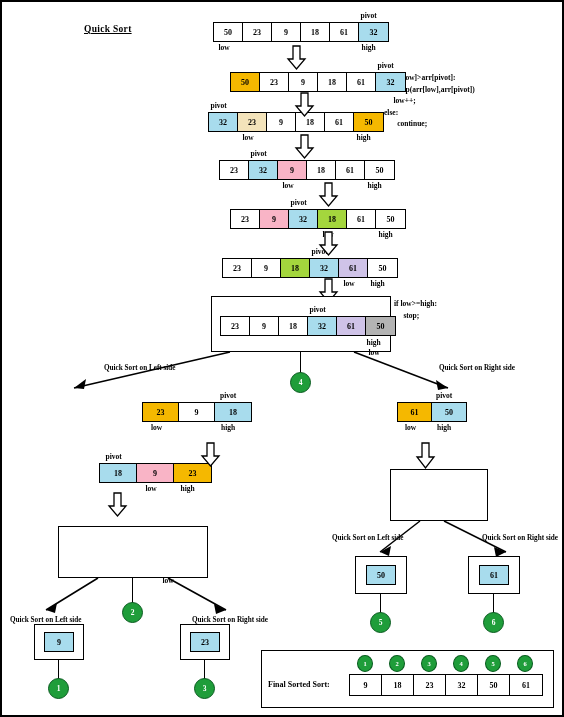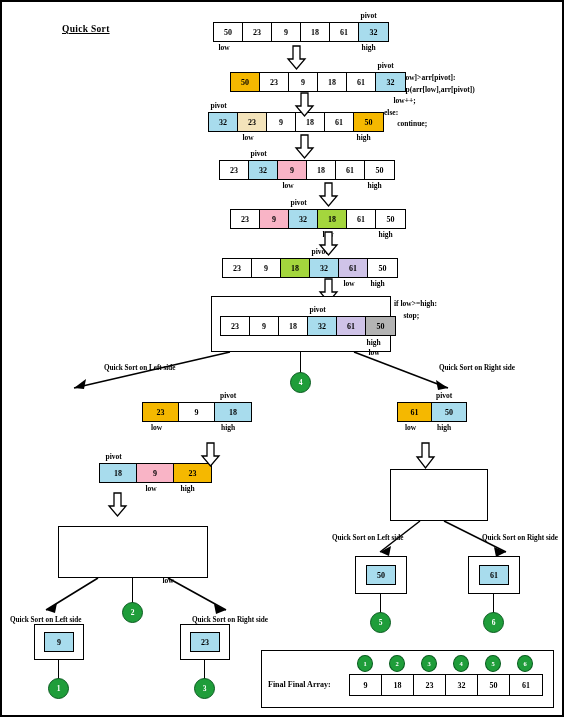--- a/index.html
+++ b/index.html
@@ -38,21 +38,21 @@
   svg{display:block;overflow:visible;}
   .blockarrow{fill:#fff;stroke:#000;stroke-width:1.3;}
   .diagarrow{stroke:#000;stroke-width:1.5;fill:none;}
   .diaghead{fill:#000;}
 </style>
 </head>
 <body>
 
 <div id="root">
 
-  <div class="abs title" style="left:60px;top:22px;">Quick Sort</div>
+  <div class="abs title" style="left:82px;top:22px;">Quick Sort</div>
 
   <div class="abs code" style="left:382px;top:70px;">if arr[low]&gt;arr[pivot]:
      swap(arr[low],arr[pivot])
      low++;
 else:
        continue;</div>
 
   <div class="abs code" style="left:392px;top:296px;">if low&gt;=high:
      stop;</div>
 
@@ -274,21 +274,21 @@
   <div class="abs vline" style="left:378px;top:592px;height:20px;"></div>
   <div class="abs node" style="left:368px;top:610px;width:21px;height:21px;">5</div>
 
   <div class="abs frame" style="left:466px;top:554px;width:52px;height:38px;"></div>
   <div class="abs cell" style="left:477px;top:563px;width:30px;height:20px;
        background:#a8dced;border:1.4px solid #000;">61</div>
   <div class="abs vline" style="left:491px;top:592px;height:20px;"></div>
   <div class="abs node" style="left:481px;top:610px;width:21px;height:21px;">6</div>
 
   <div class="abs frame" style="left:259px;top:648px;width:293px;height:58px;"></div>
-  <div class="abs lbl" style="left:266px;top:678px;font-size:8px;">Final Final Array:</div>
+  <div class="abs lbl" style="left:266px;top:678px;font-size:8px;">Final Sorted Sort:</div>
   <div id="final-layer">
       <div class="abs arr" style="left: 347px; top: 672px; height: 22px;">
         <div class="cell" style="width: 32px; background: rgb(255, 255, 255);">9</div>
         <div class="cell" style="width: 32px; background: rgb(255, 255, 255);">18</div>
         <div class="cell" style="width: 32px; background: rgb(255, 255, 255);">23</div>
         <div class="cell" style="width: 32px; background: rgb(255, 255, 255);">32</div>
         <div class="cell" style="width: 32px; background: rgb(255, 255, 255);">50</div>
         <div class="cell" style="width: 32px; background: rgb(255, 255, 255);">61</div>
       </div>
       <div class="abs node" style="left: 355px; top: 653px; width: 16px; height: 17px; font-size: 6.5px;">1</div>

